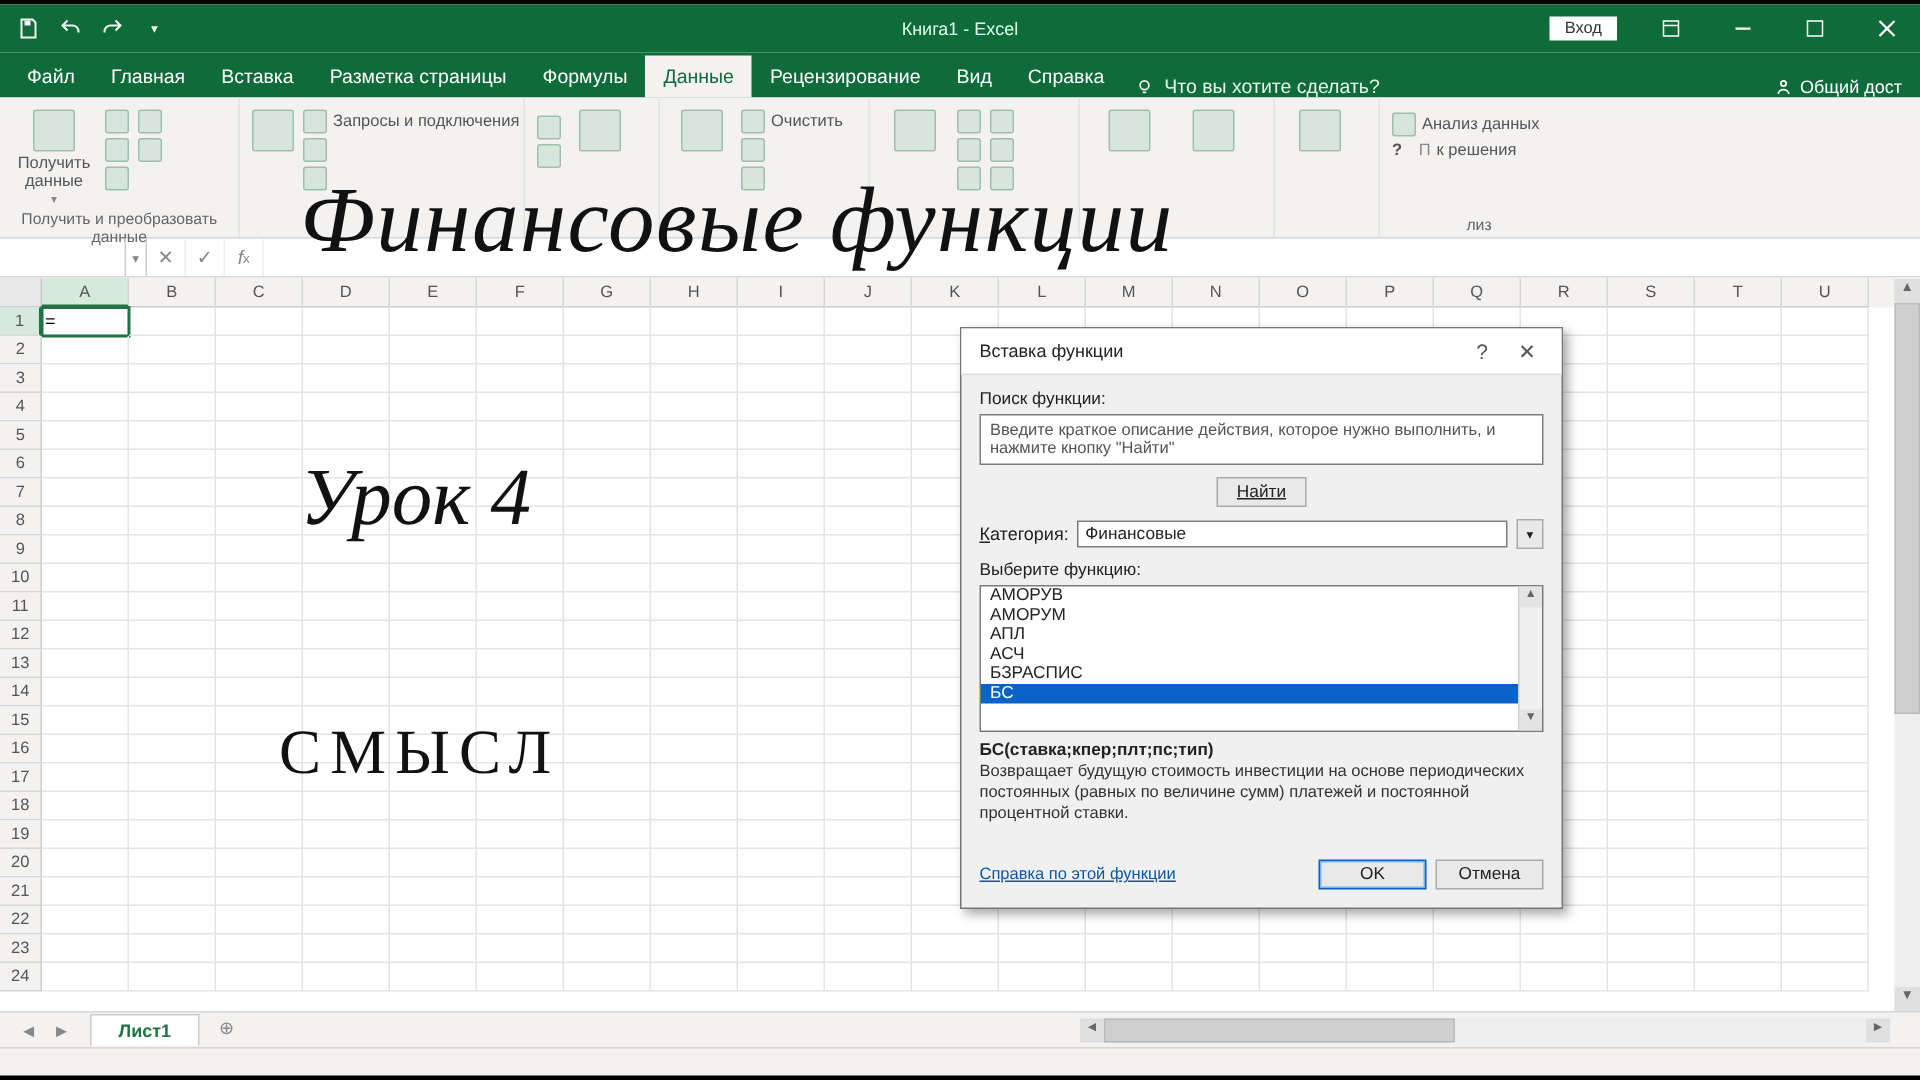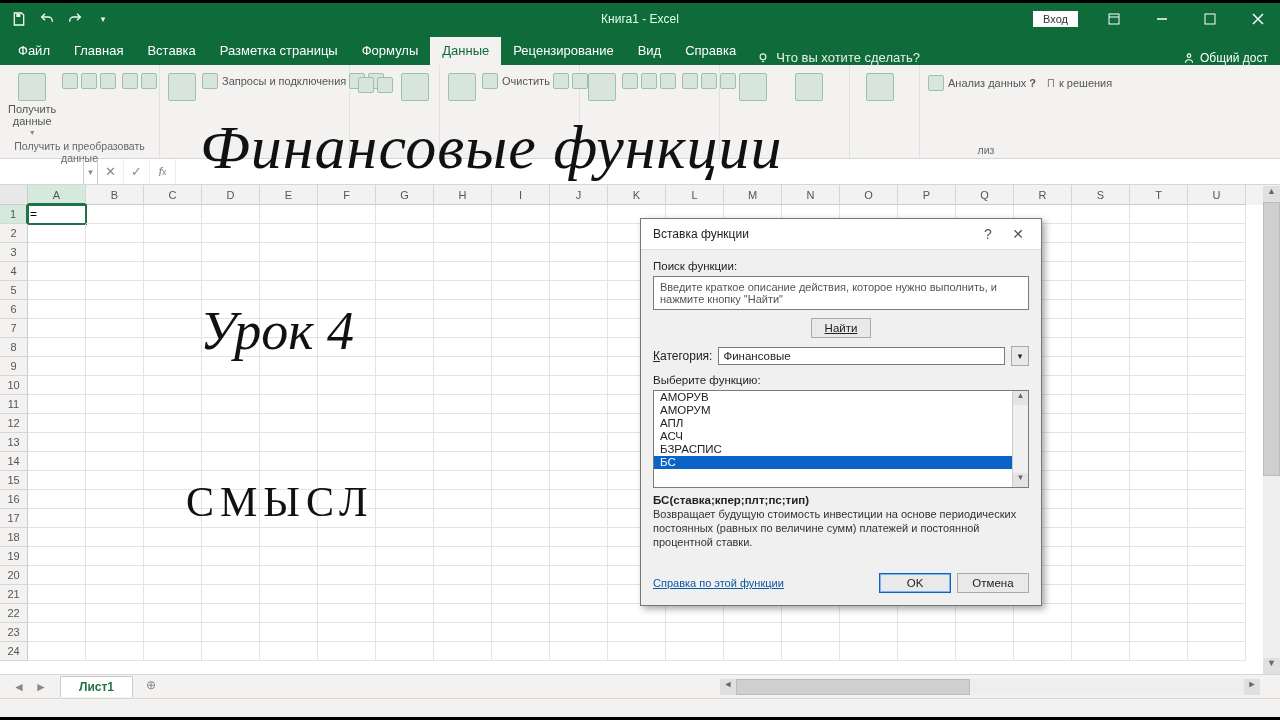--- a/index.html
+++ b/index.html
@@ -30,21 +30,21 @@
 .share-icon { width: 14px; height: 14px; }
 
 
 .ribbon { background: #f3f2f1; height: 94px; border-bottom: 1px solid #d6d6d6; display: flex; font-size: 11px; color: #555; }
 .rib-group { border-right: 1px solid #e1e1e1; padding: 4px 8px 2px; display: flex; flex-direction: column; }
 .rib-body { flex: 1; display: flex; align-items: flex-start; gap: 6px; }
 .rib-label { font-size: 10.5px; text-align: center; color: #666; padding: 2px 0 0; }
 .big-btn { display: flex; flex-direction: column; align-items: center; width: 56px; gap: 2px; text-align: center; line-height: 1.1; padding-top: 4px; }
 .ico { width: 28px; height: 28px; background: #d8e5dc; border: 1px solid #9cc1a8; border-radius: 2px; }
 .ico.sm { width: 16px; height: 16px; }
-.mini-col { display: flex; flex-direction: row; gap: 3px; padding-top: 4px; }
+.mini-col { display: flex; flex-direction: column; gap: 3px; padding-top: 4px; }
 .mini-row { display: flex; align-items: center; gap: 4px; white-space: nowrap; }
 
 
 .fbar { height: 26px; display: flex; border-bottom: 1px solid #d6d6d6; }
 .name-box { width: 84px; border-right: 1px solid #ccc; padding: 3px 6px; font-size: 12px; display: flex; align-items: center; }
 .name-dd { width: 14px; border-right: 1px solid #ccc; display: flex; align-items: center; justify-content: center; color: #888; font-size: 9px; }
 .fbar-btns { display: flex; align-items: center; }
 .fbar-btn { width: 26px; height: 100%; display: flex; align-items: center; justify-content: center; color: #888; font-size: 13px; border-right: 1px solid #eee; }
 .fbar-input { flex: 1; padding: 3px 6px; font-size: 12px; }
 

